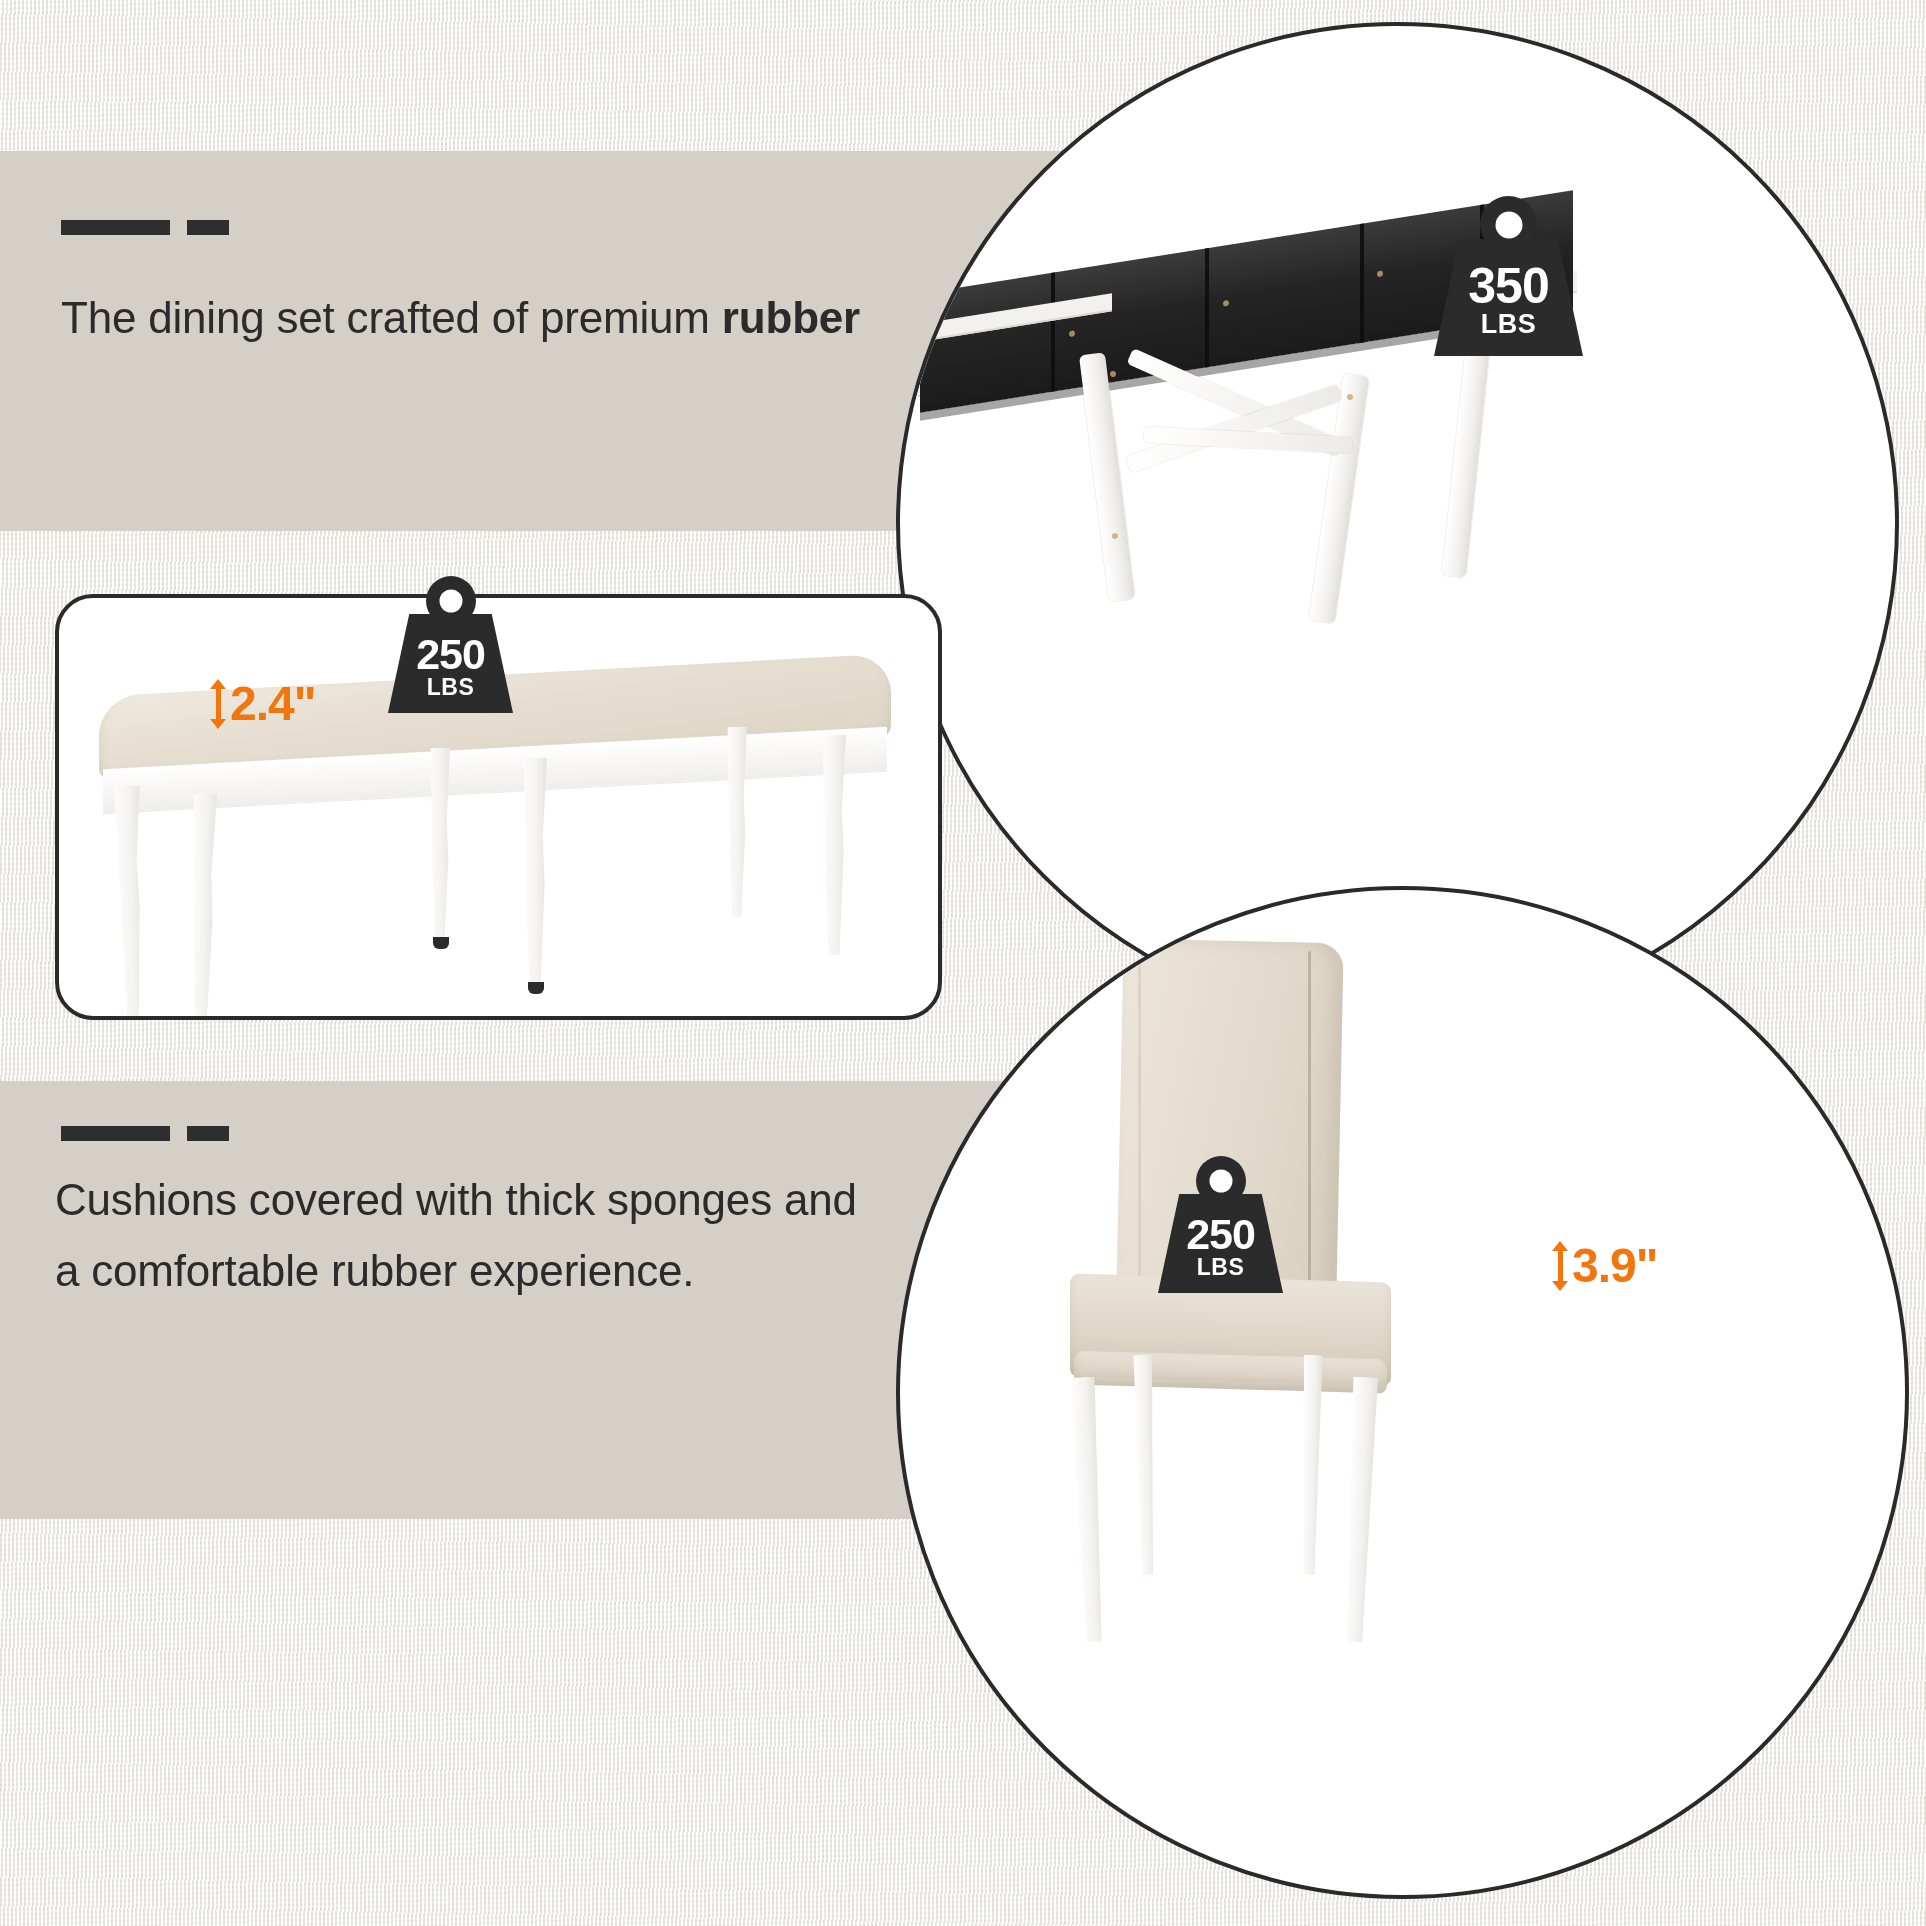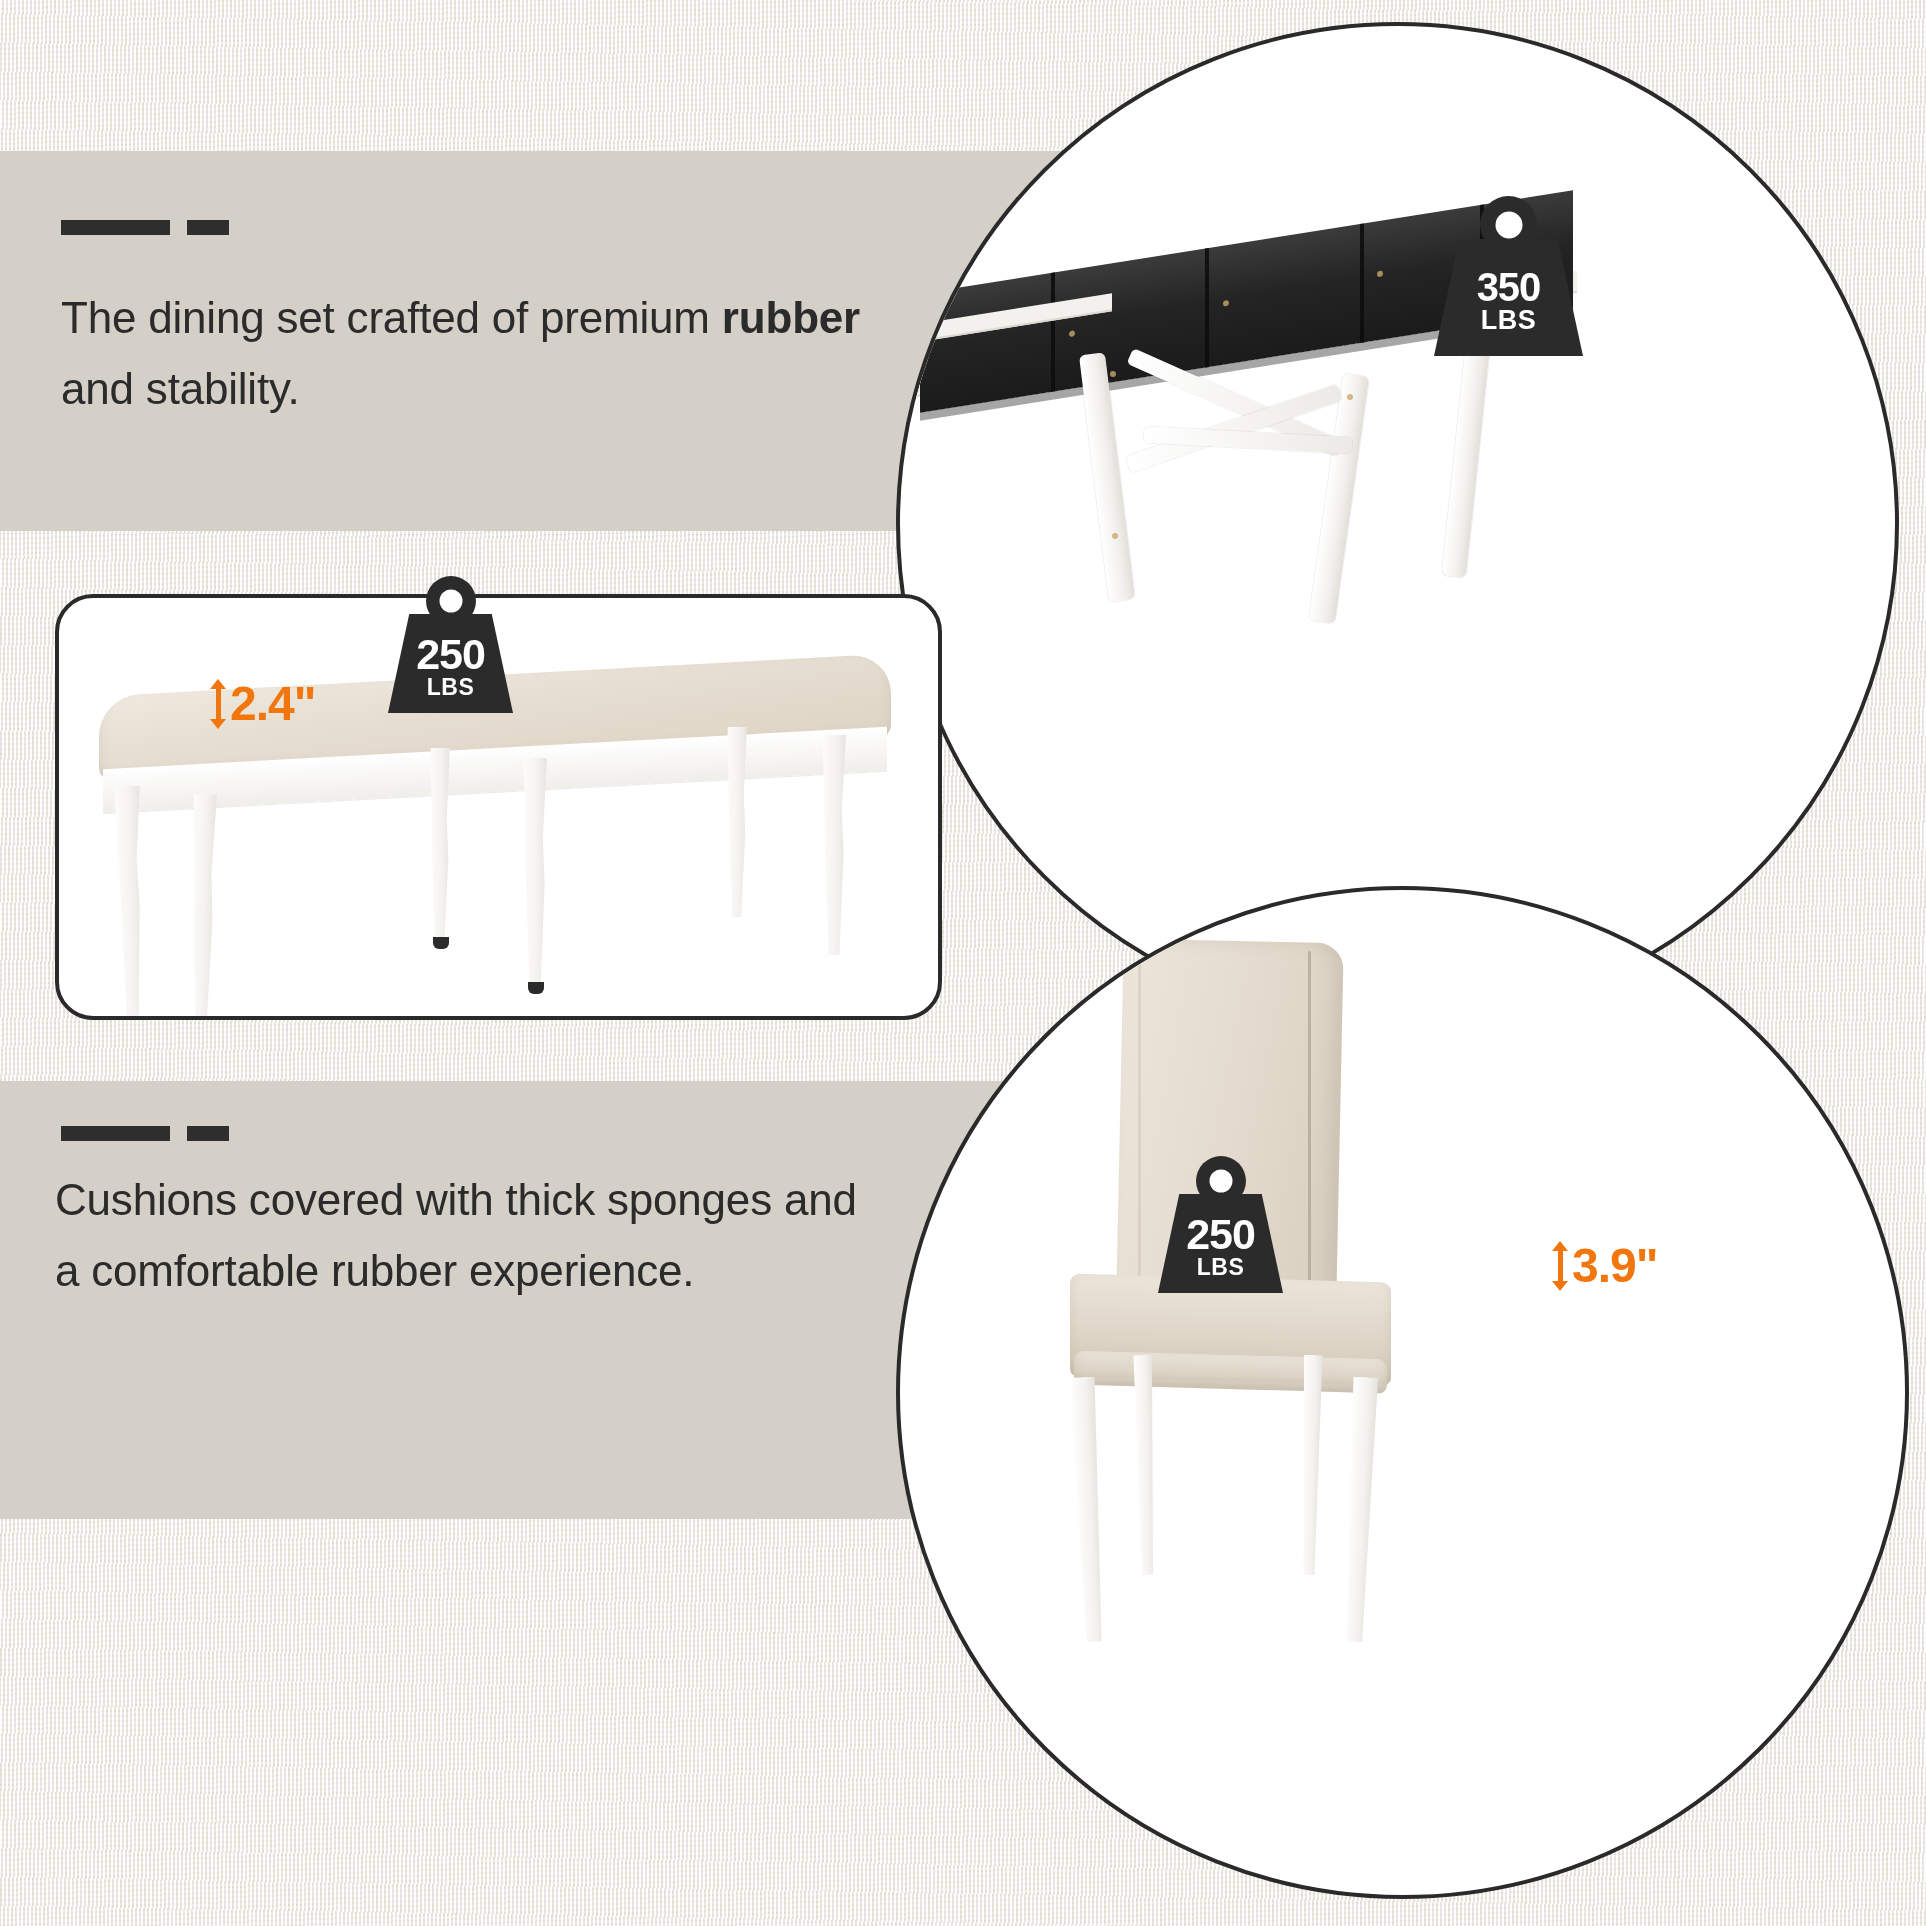--- a/index.html
+++ b/index.html
@@ -134,21 +134,21 @@
     content:"";position:absolute;left:50%;top:50%;transform:translate(-50%,-50%);
     width:27px;height:27px;border-radius:50%;background:#ffffff;
   }
   .wb-body{
     position:relative;margin:-14px auto 0;width:149px;height:117px;
     background:#2b2b2b;
     clip-path:polygon(17% 0%, 83% 0%, 100% 100%, 0% 100%);
     display:flex;flex-direction:column;align-items:center;justify-content:center;
     padding-top:8px;box-sizing:border-box;
   }
-  .wb-num{color:#fff;font-size:40px;font-weight:bold;line-height:.95;letter-spacing:-1px;}
+  .wb-num{color:#fff;font-size:50px;font-weight:bold;line-height:.95;letter-spacing:-1px;}
   .wb-unit{color:#fff;font-size:27px;font-weight:bold;line-height:1.1;letter-spacing:0.5px;}
 
   .badge-sm{width:125px;}
   .badge-sm .wb-ring{width:50px;height:50px;}
   .badge-sm .wb-ring::after{width:23px;height:23px;}
   .badge-sm .wb-body{width:125px;height:99px;margin-top:-12px;}
   .badge-sm .wb-num{font-size:43px;}
   .badge-sm .wb-unit{font-size:23px;}
 
   
@@ -168,21 +168,20 @@
 
 <div class="gray-panel" id="panel-top"></div>
 
 <div class="dash-row" id="dash-top" style="z-index:4;">
   <span class="dash-long"></span>
   <span class="dash-short"></span>
 </div>
 
 <div class="body-copy" id="copy-top" style="z-index:4;">
   <div><span>The dining set crafted of premium </span><b>rubber</b></div>
-  <div><span>and stability.</span></div>
 </div>
 
 <div class="gray-panel" id="panel-bottom"></div>
 
 <div class="dash-row" id="dash-bottom" style="z-index:4;">
   <span class="dash-long"></span>
   <span class="dash-short"></span>
 </div>
 
 <div class="body-copy" id="copy-bottom" style="z-index:4;">

